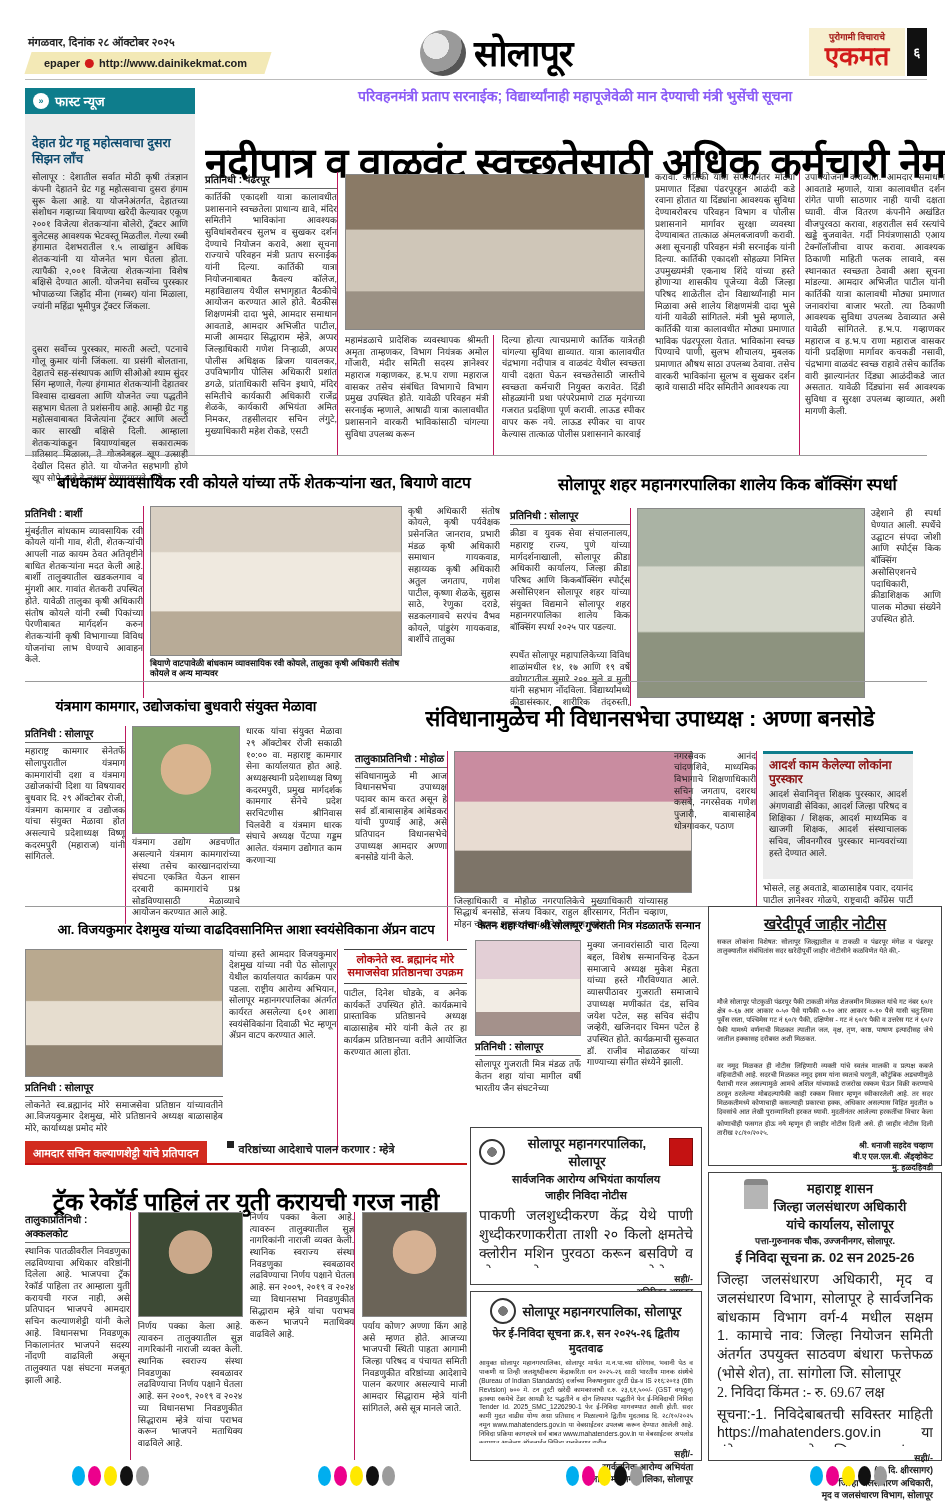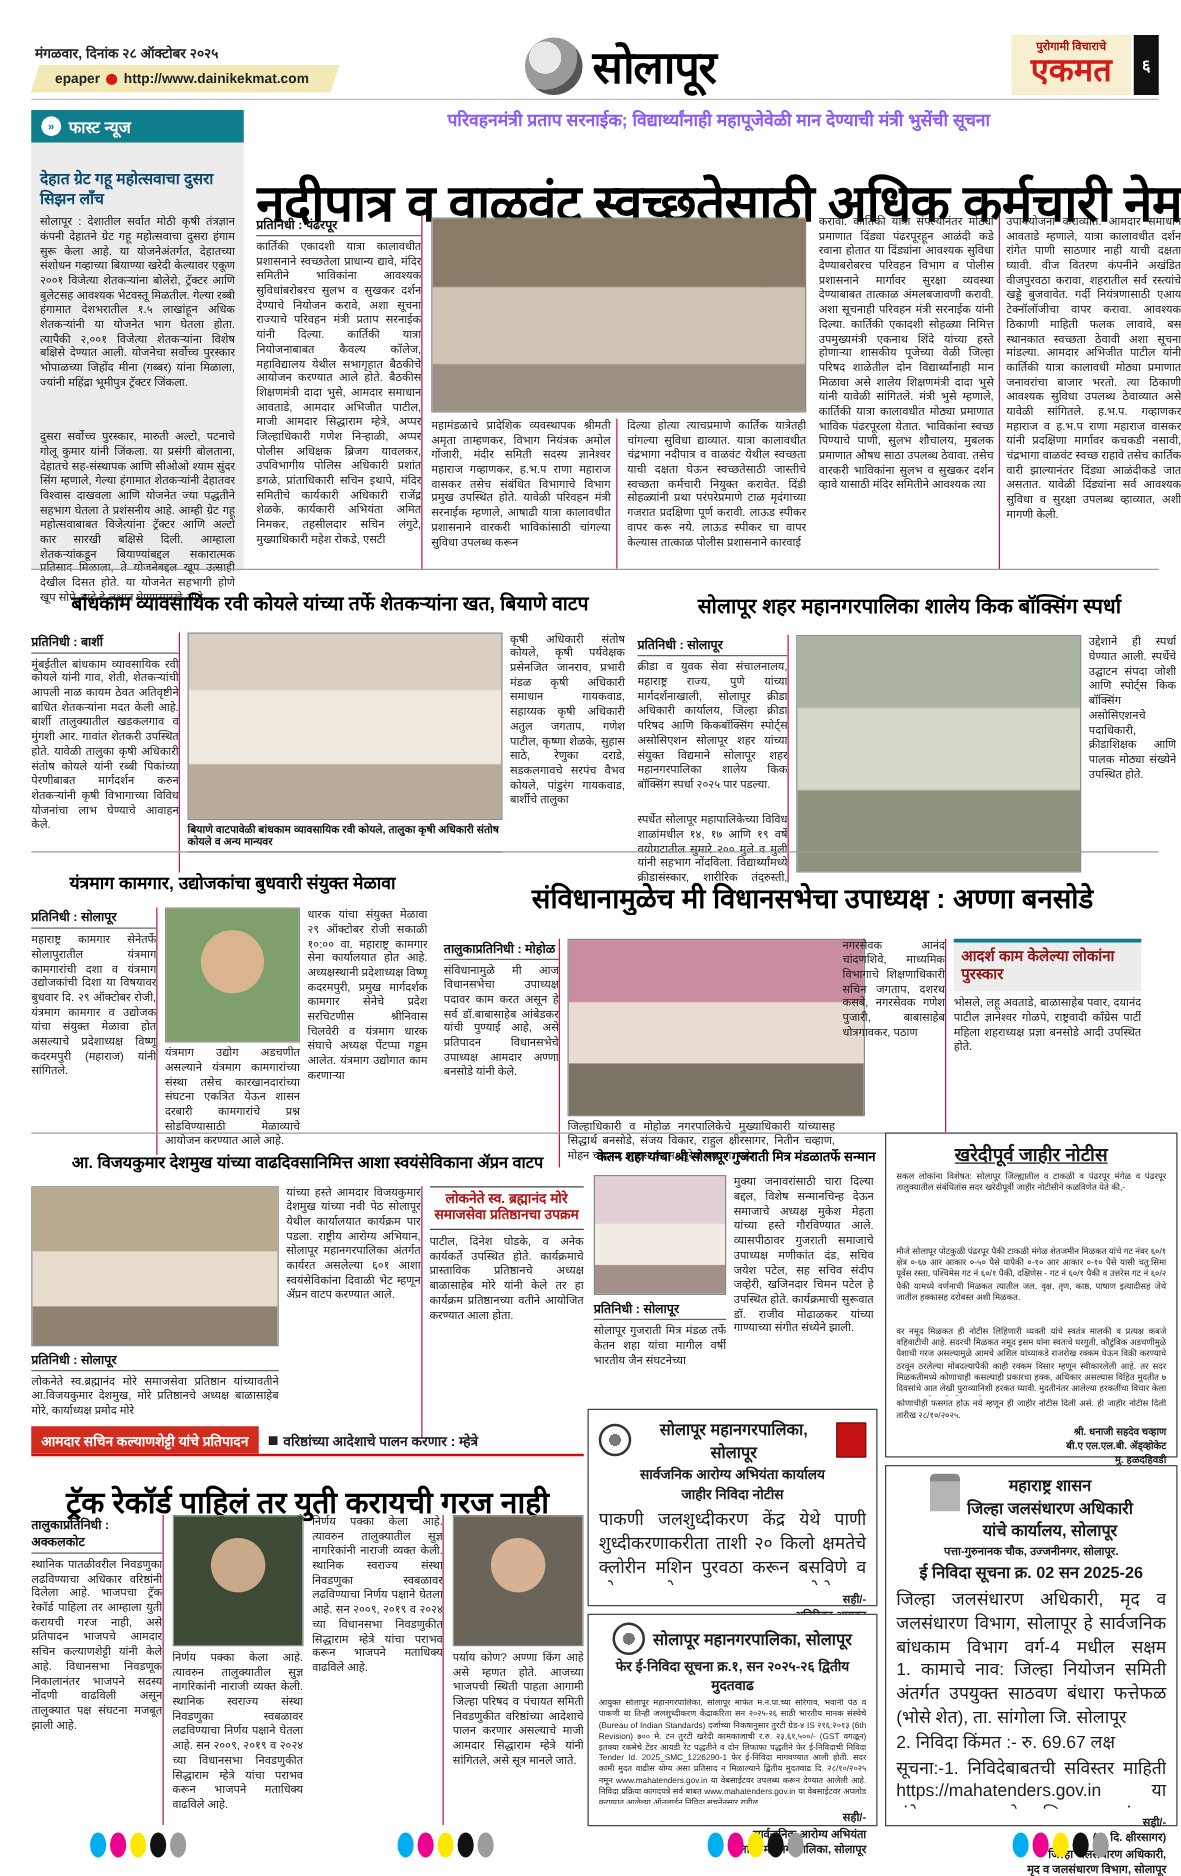--- a/index.html
+++ b/index.html
@@ -83,22 +83,22 @@
   .smc-logo{width:22px;height:22px;border-radius:50%;border:2px solid #333;flex:0 0 auto;
     background:radial-gradient(circle,#777 0 30%,#fff 31% 100%);}
   .diwali-badge{width:22px;height:26px;background:#c41212;border:1px solid #7d0b0b;flex:0 0 auto;}
   .emblem{width:24px;height:30px;background:linear-gradient(180deg,#888 0 20%,#b5b5b5 21% 100%);
     border-radius:4px 4px 0 0;flex:0 0 auto;}
   
   .strip{position:absolute;left:25px;top:1141px;width:442px;height:22px;display:flex;align-items:stretch;
     border-bottom:2px solid #c41212;}
   .strip-left{background:#d22c1f;color:#fff;font-size:11px;font-weight:bold;display:flex;align-items:center;
     padding:0 8px;white-space:nowrap;}
-  .strip-right{color:#222;font-size:11px;font-weight:bold;display:flex;align-items:center;gap:5px;
-    padding:0 8px;white-space:nowrap;}
+  .strip-right{color:#222;font-size:11px;font-weight:bold;display:flex;gap:5px;
+    padding:0 20px;white-space:nowrap;}
   .sq{width:7px;height:7px;background:#222;display:inline-block;}
   .track-hl{position:absolute;left:25px;top:1168px;width:442px;font-size:24px;}
   .track{position:absolute;left:25px;top:1212px;width:442px;height:248px;display:flex;gap:7px;}
   .track .tcol{flex:1;overflow:hidden;}
   .portrait{width:100%;height:105px;border:1px solid #888;box-sizing:border-box;
     background:radial-gradient(circle at 50% 38%,#caa88a 0 26%,#3d4a35 27% 100%);}
   
   .marks{position:absolute;left:0;right:0;top:1466px;height:24px;}
   .mark-group{position:absolute;display:flex;gap:3px;}
   .dot{width:13px;height:20px;border-radius:50%;}
@@ -208,20 +208,21 @@
         <div class="bt" style="height:160px;">संविधानामुळे मी आज विधानसभेचा उपाध्यक्ष पदावर काम करत असून हे सर्व डॉ.बाबासाहेब आंबेडकर यांची पुण्याई आहे, असे प्रतिपादन विधानसभेचे उपाध्यक्ष आमदार अण्णा बनसोडे यांनी केले.</div>
       </div>
       <div style="width:214px;">
         <div class="photo" style="width:238px;height:142px;background:linear-gradient(180deg,#c98ca0 0 35%,#e8dcd2 36% 70%,#7d7468 71% 100%);"></div>
         <div class="bt" style="height:38px;margin-top:3px;">जिल्हाधिकारी व मोहोळ नगरपालिकेचे मुख्याधिकारी यांच्यासह सिद्धार्थ बनसोडे, संजय विकार, राहुल क्षीरसागर, नितीन चव्हाण, मोहन चव्हाण, सुहास कदम, सुरेश चव्हाण, महेश</div>
       </div>
       <div style="width:82px;" class="bt vr">नगरसेवक आनंद चांदणशिवे, माध्यमिक विभागाचे शिक्षणाधिकारी सचिन जगताप, दशरथ कसबे, नगरसेवक गणेश पुजारी, बाबासाहेब धोत्रगावकर, पठाण</div>
       <div style="width:150px;">
         <div class="award-box">
           <h4 class="award-title">आदर्श काम केलेल्या लोकांना पुरस्कार</h4>
+          <div class="bt" style="height:86px;">आदर्श सेवानिवृत्त शिक्षक पुरस्कार, आदर्श अंगणवाडी सेविका, आदर्श जिल्हा परिषद व शिक्षिका / शिक्षक, आदर्श माध्यमिक व खाजगी शिक्षक, आदर्श संस्थाचालक सचिव, जीवनगौरव पुरस्कार मान्यवरांच्या हस्ते देण्यात आले.</div>
         </div>
         <div class="bt" style="height:58px;margin-top:4px;">भोसले, लहू अवताडे, बाळासाहेब पवार, दयानंद पाटील ज्ञानेश्वर गोळपे, राष्ट्रवादी काँग्रेस पार्टी महिला शहराध्यक्ष प्रज्ञा बनसोडे आदी उपस्थित होते.</div>
       </div>
     </div>
   </div>
 
   <div class="sec-rule" style="left:25px;right:18px;top:906px;"></div>
 
   <div class="art-apran">
     <h2 class="hl" style="font-size:13px;">आ. विजयकुमार देशमुख यांच्या वाढदिवसानिमित्त आशा स्वयंसेविकाना ॲप्रन वाटप</h2>
@@ -329,21 +330,21 @@
       <div>
         <h3 class="nt">महाराष्ट्र शासन</h3>
         <h3 class="nt">जिल्हा जलसंधारण अधिकारी</h3>
         <h3 class="nt">यांचे कार्यालय, सोलापूर</h3>
       </div>
     </div>
     <div class="ns" style="font-weight:bold;font-size:9px;">पत्ता-गुरुनानक चौक, उज्जनीनगर, सोलापूर.</div>
     <div class="ns" style="font-size:13px;">ई निविदा सूचना क्र. 02 सन 2025-26</div>
     <div class="nb" style="height:54px;overflow:hidden;">जिल्हा जलसंधारण अधिकारी, मृद व जलसंधारण विभाग, सोलापूर हे सार्वजनिक बांधकाम विभाग वर्ग-4 मधील सक्षम केंद्रातून खालील कामांसाठी ब-8 नमुन्यातील ई-निविदा (ऑनलाईन) निविदा मागवित आहेत. निविदा कागदपत्रे शासनाच्या संकेतस्थळावर https://mahatenders.gov.in वरून डाऊनलोड करण्यात यावी.</div>
     <div class="nb" style="margin-top:2px;">1. कामाचे नाव: जिल्हा नियोजन समिती अंतर्गत उपयुक्त साठवण बंधारा फत्तेफळ (भोसे शेत), ता. सांगोला जि. सोलापूर</div>
-    <div class="nb" style="margin-top:1px;">2. निविदा किंमत :- रु. 69.67 लक्ष</div>
+    <div class="nb" style="margin-top:1px;font-family:Liberation Serif, serif;">2. निविदा किंमत :- रु. 69.67 लक्ष</div>
     <div class="nb" style="height:42px;overflow:hidden;margin-top:2px;">सूचना:-1. निविदेबाबतची सविस्तर माहिती https://mahatenders.gov.in या संकेतस्थळावर तसेच जिल्हा जलसंधारण अधिकारी, मृद व जलसंधारण विभाग, सोलापूर यांचे कार्यालयातील सूचना फलकावर दि. 29/05/2023 रोजी किंवा त्यानंतर उपलब्ध होईल.</div>
     <div class="sig">
       <div>सही/-</div>
       <div>(रा. दि. क्षीरसागर)</div>
       <div>जिल्हा जलसंधारण अधिकारी,</div>
       <div>मृद व जलसंधारण विभाग, सोलापूर</div>
     </div>
     <div class="nb" style="font-weight:bold;text-align:left;">विमाक्रा /पुणे/जाहि./199/2025-26</div>
   </div>
 

